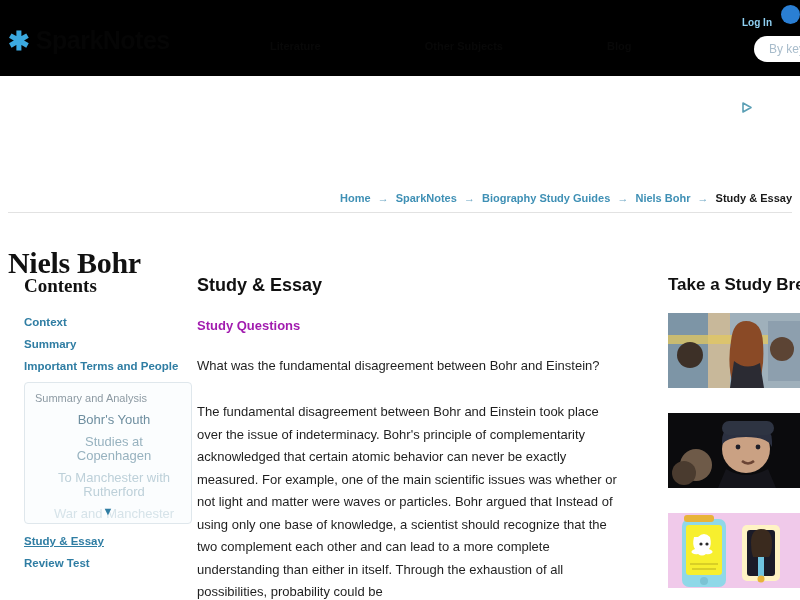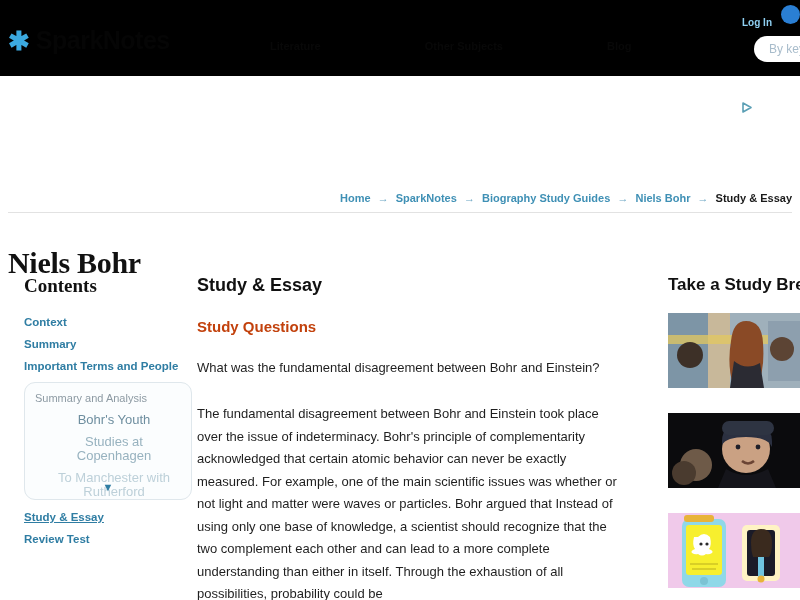--- a/index.html
+++ b/index.html
@@ -161,26 +161,26 @@
     text-decoration: none;
   }
   .toc-link.active {
     text-decoration: underline;
     color: #2f7da3;
   }
   .toc-card {
     margin-top: 8px;
     margin-bottom: 10px;
     border: 1px solid #dfe7ec;
-    border-radius: 11px;
+    border-radius: 4px;
     background: #fbfdfe;
     padding: 9px 10px 4px 10px;
     position: relative;
     overflow: hidden;
-    height: 118px;
+    height: 142px;
   }
   .toc-card-title {
     font-size: 11px;
     color: #8d9aa3;
     font-weight: 400;
     margin-bottom: 9px;
   }
   .toc-sub {
     display: block;
     font-size: 13px;
@@ -210,23 +210,23 @@
     left: 197px; top: 0;
     width: 422px;
   }
   .article-h1 {
     font-size: 18px;
     font-weight: 700;
     color: #111111;
     margin: 0 0 22px 0;
   }
   .article-h2 {
-    font-size: 15px;
-    font-weight: 700;
-    color: #c2410c;
+    font-size: 13px;
+    font-weight: 700;
+    color: #a21caf;
     margin: 0 0 22px 0;
   }
   .question {
     font-size: 13px;
     color: #1f1f1f;
     line-height: 22px;
     margin: 0 0 24px 0;
   }
   .body-copy {
     font-size: 13px;

